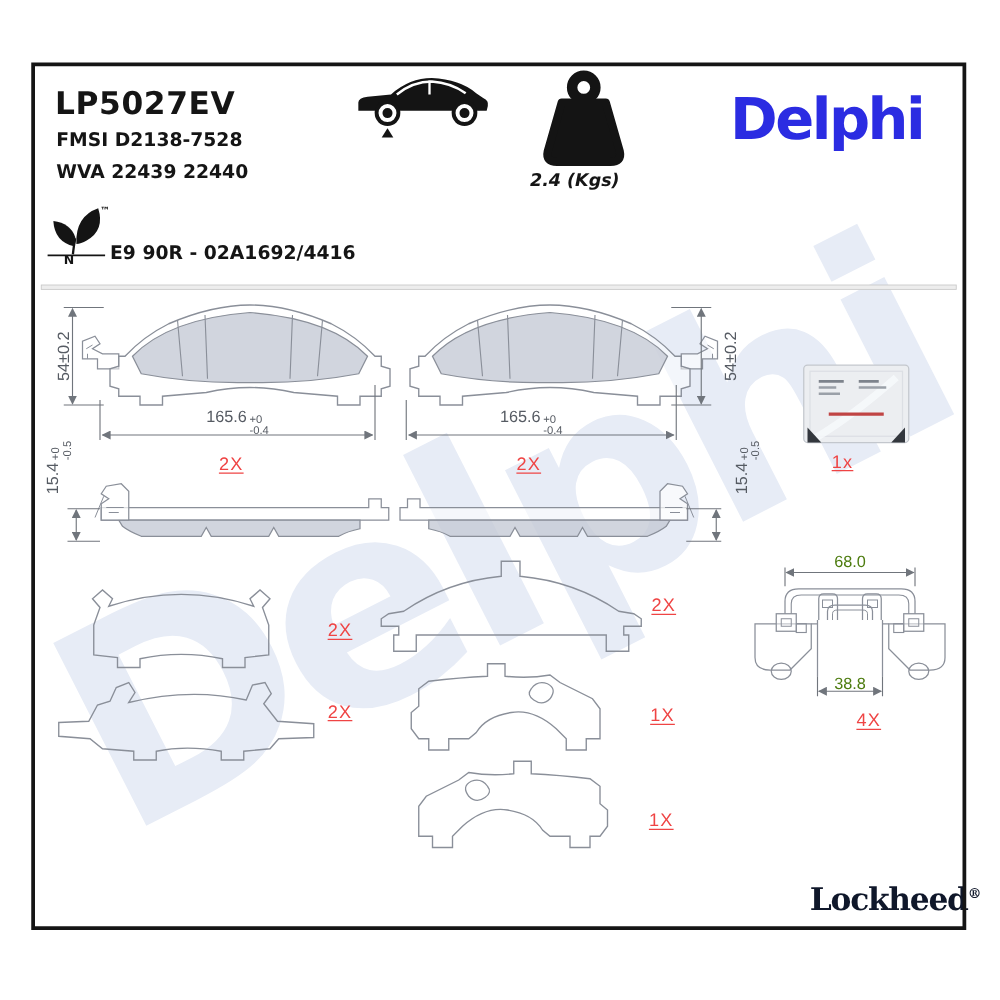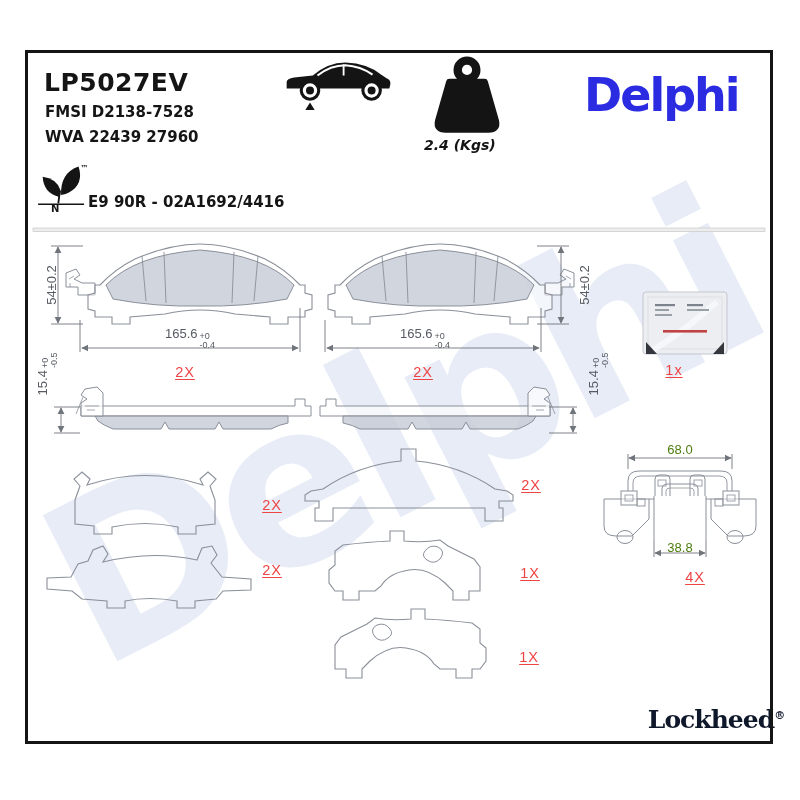--- a/index.html
+++ b/index.html
@@ -36,21 +36,21 @@
 </style>
 </head>
 <body>
 
 <div class="abs" id="watermark">Delphi</div>
 
 <div class="abs" id="border-frame"></div>
 
 <div class="abs hdr" id="part-number">LP5027EV</div>
 <div class="abs hdr" id="fmsi-line">FMSI D2138-7528</div>
-<div class="abs hdr" id="wva-line">WVA 22439 27960</div>
+<div class="abs hdr" id="wva-line">WVA 22439 22440</div>
 <div class="abs hdr" id="approval-line">E9 90R - 02A1692/4416</div>
 <div class="abs hdr" id="leaf-tm">™</div>
 <div class="abs hdr" id="leaf-n">N</div>
 <div class="abs hdr" id="weight-label">2.4 (Kgs)</div>
 <div class="abs hdr" id="delphi-logo">Delphi</div>
 <div class="abs hdr" id="lockheed"><span>Lockheed</span><sup>®</sup></div>
 
 <svg class="abs hdr" style="left:282px;top:55px" width="112" height="56" viewBox="0 0 120 60">
   <path d="M5 36 L5 29 Q5 25 13 24 L33 22 Q49 8 68 8 Q92 9 106 21 L112 25 Q117 27 116 32 L115 36 Z" fill="#141414"></path>
   <path d="M38 22 Q52 11 68 11 Q84 12 97 21" stroke="#fff" stroke-width="2.2" fill="none"></path>

